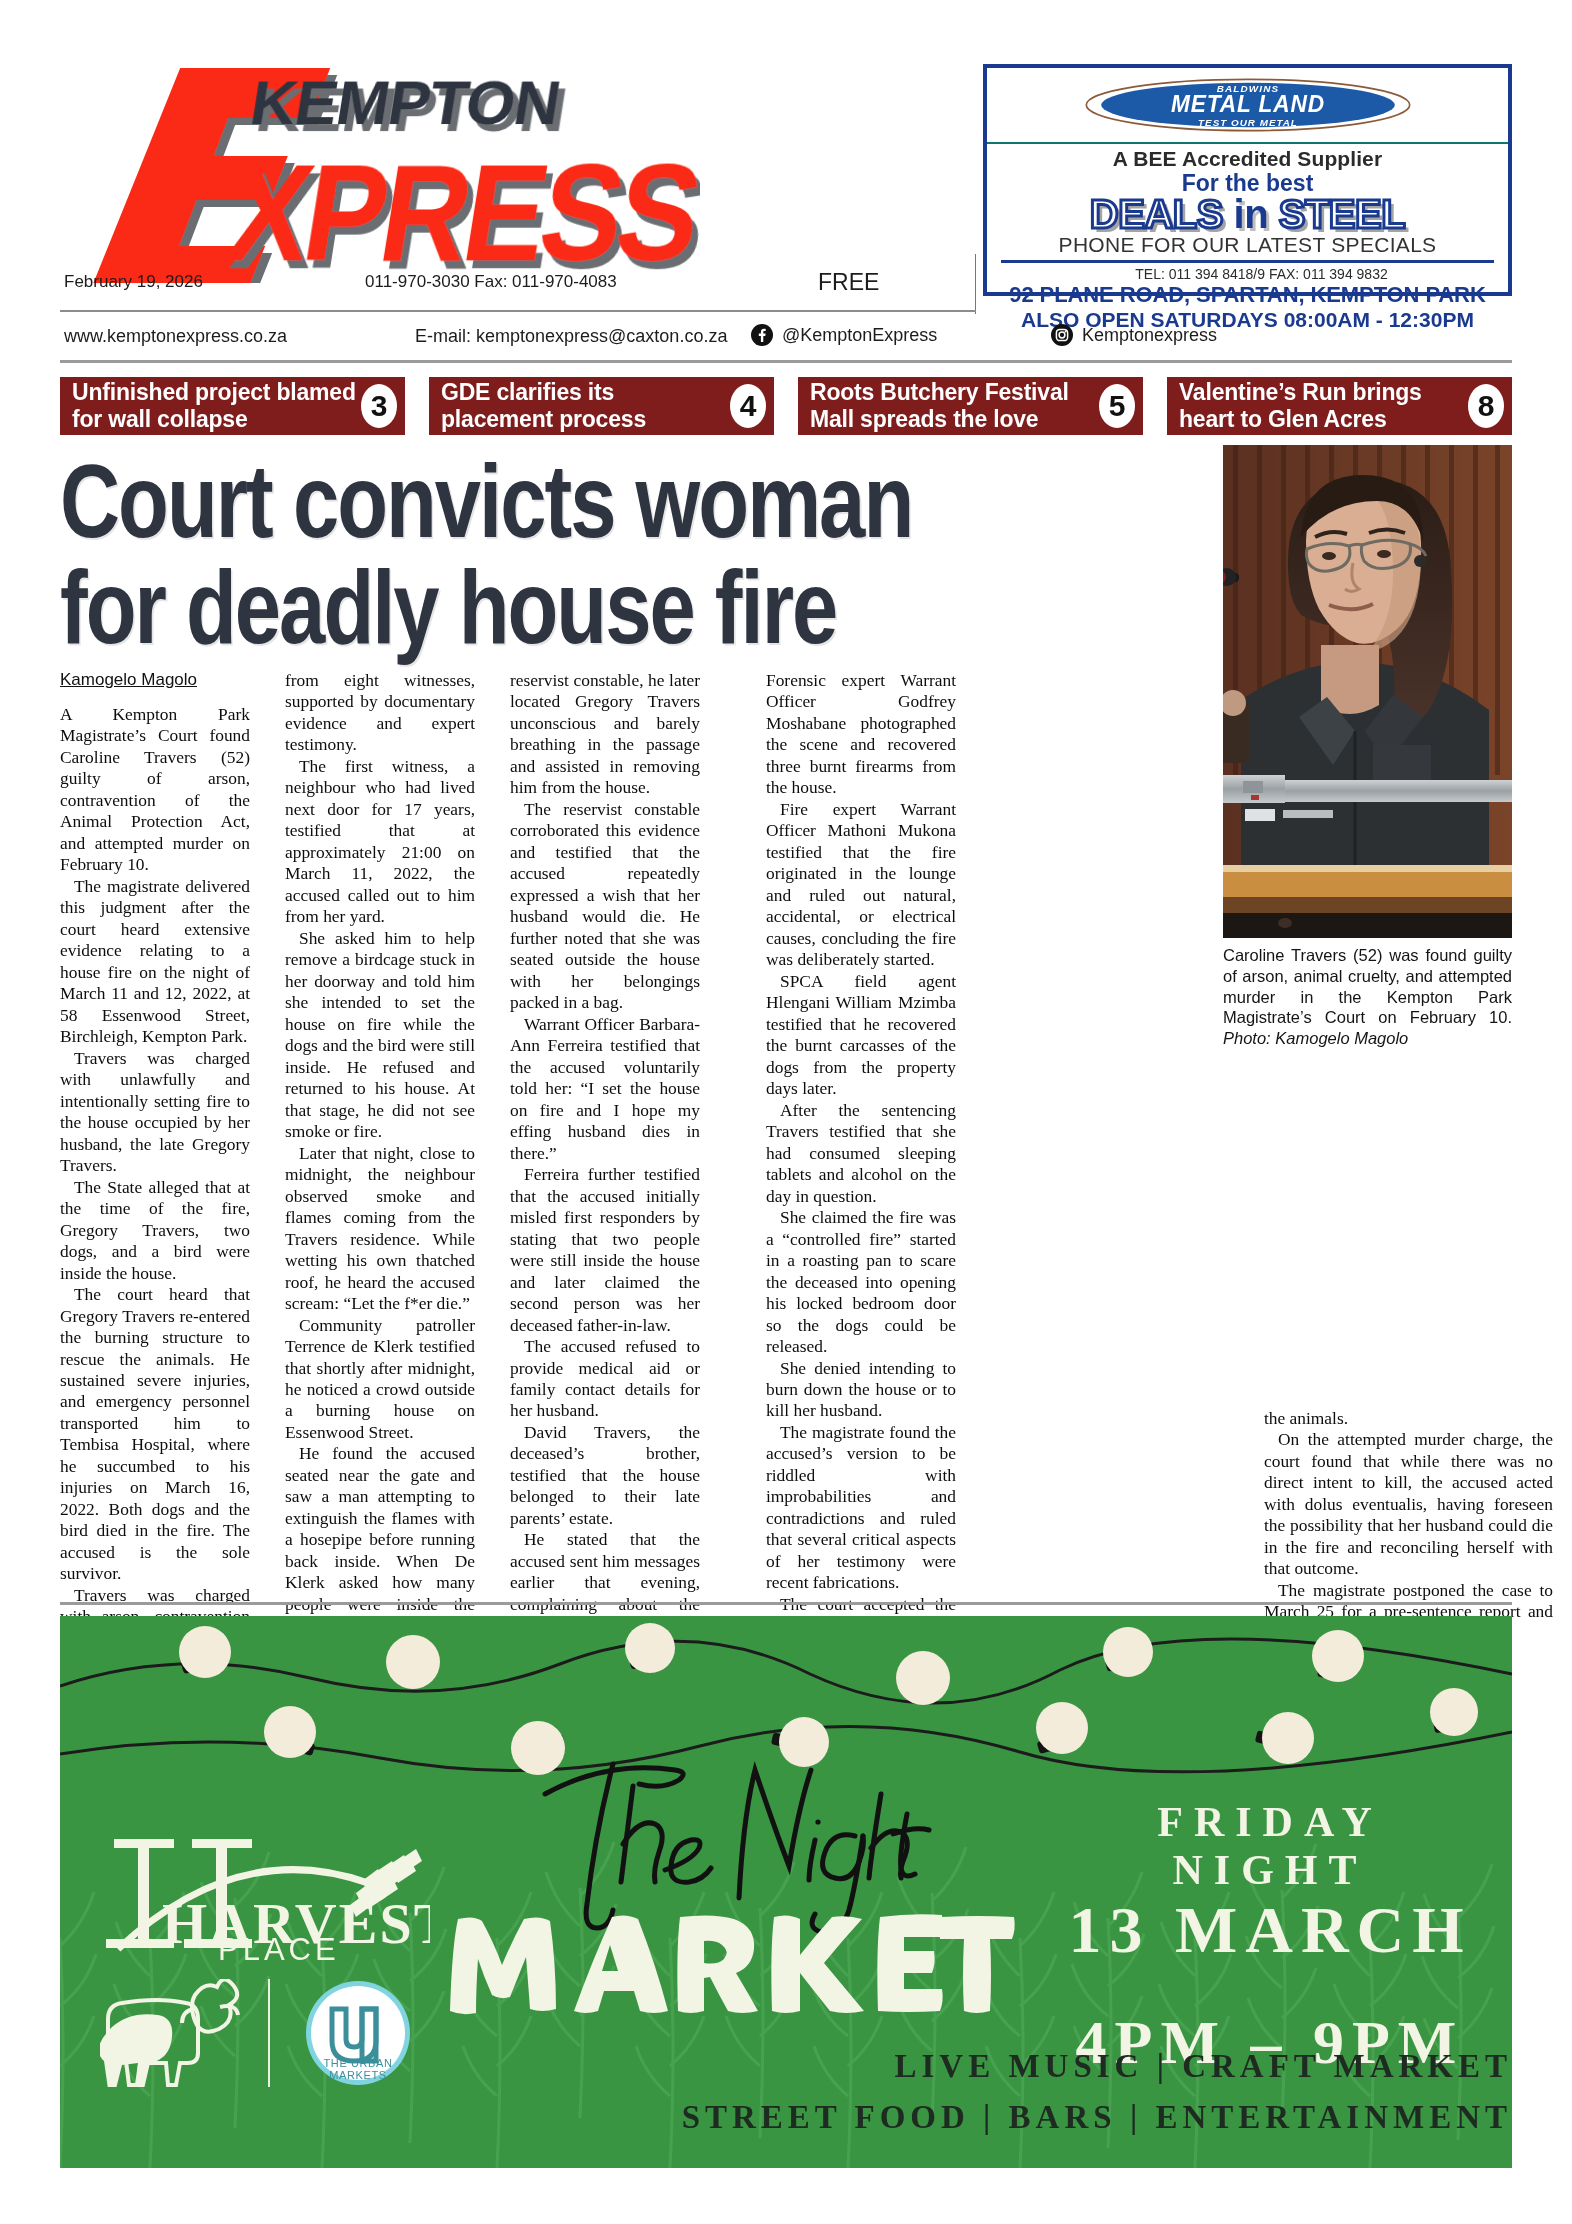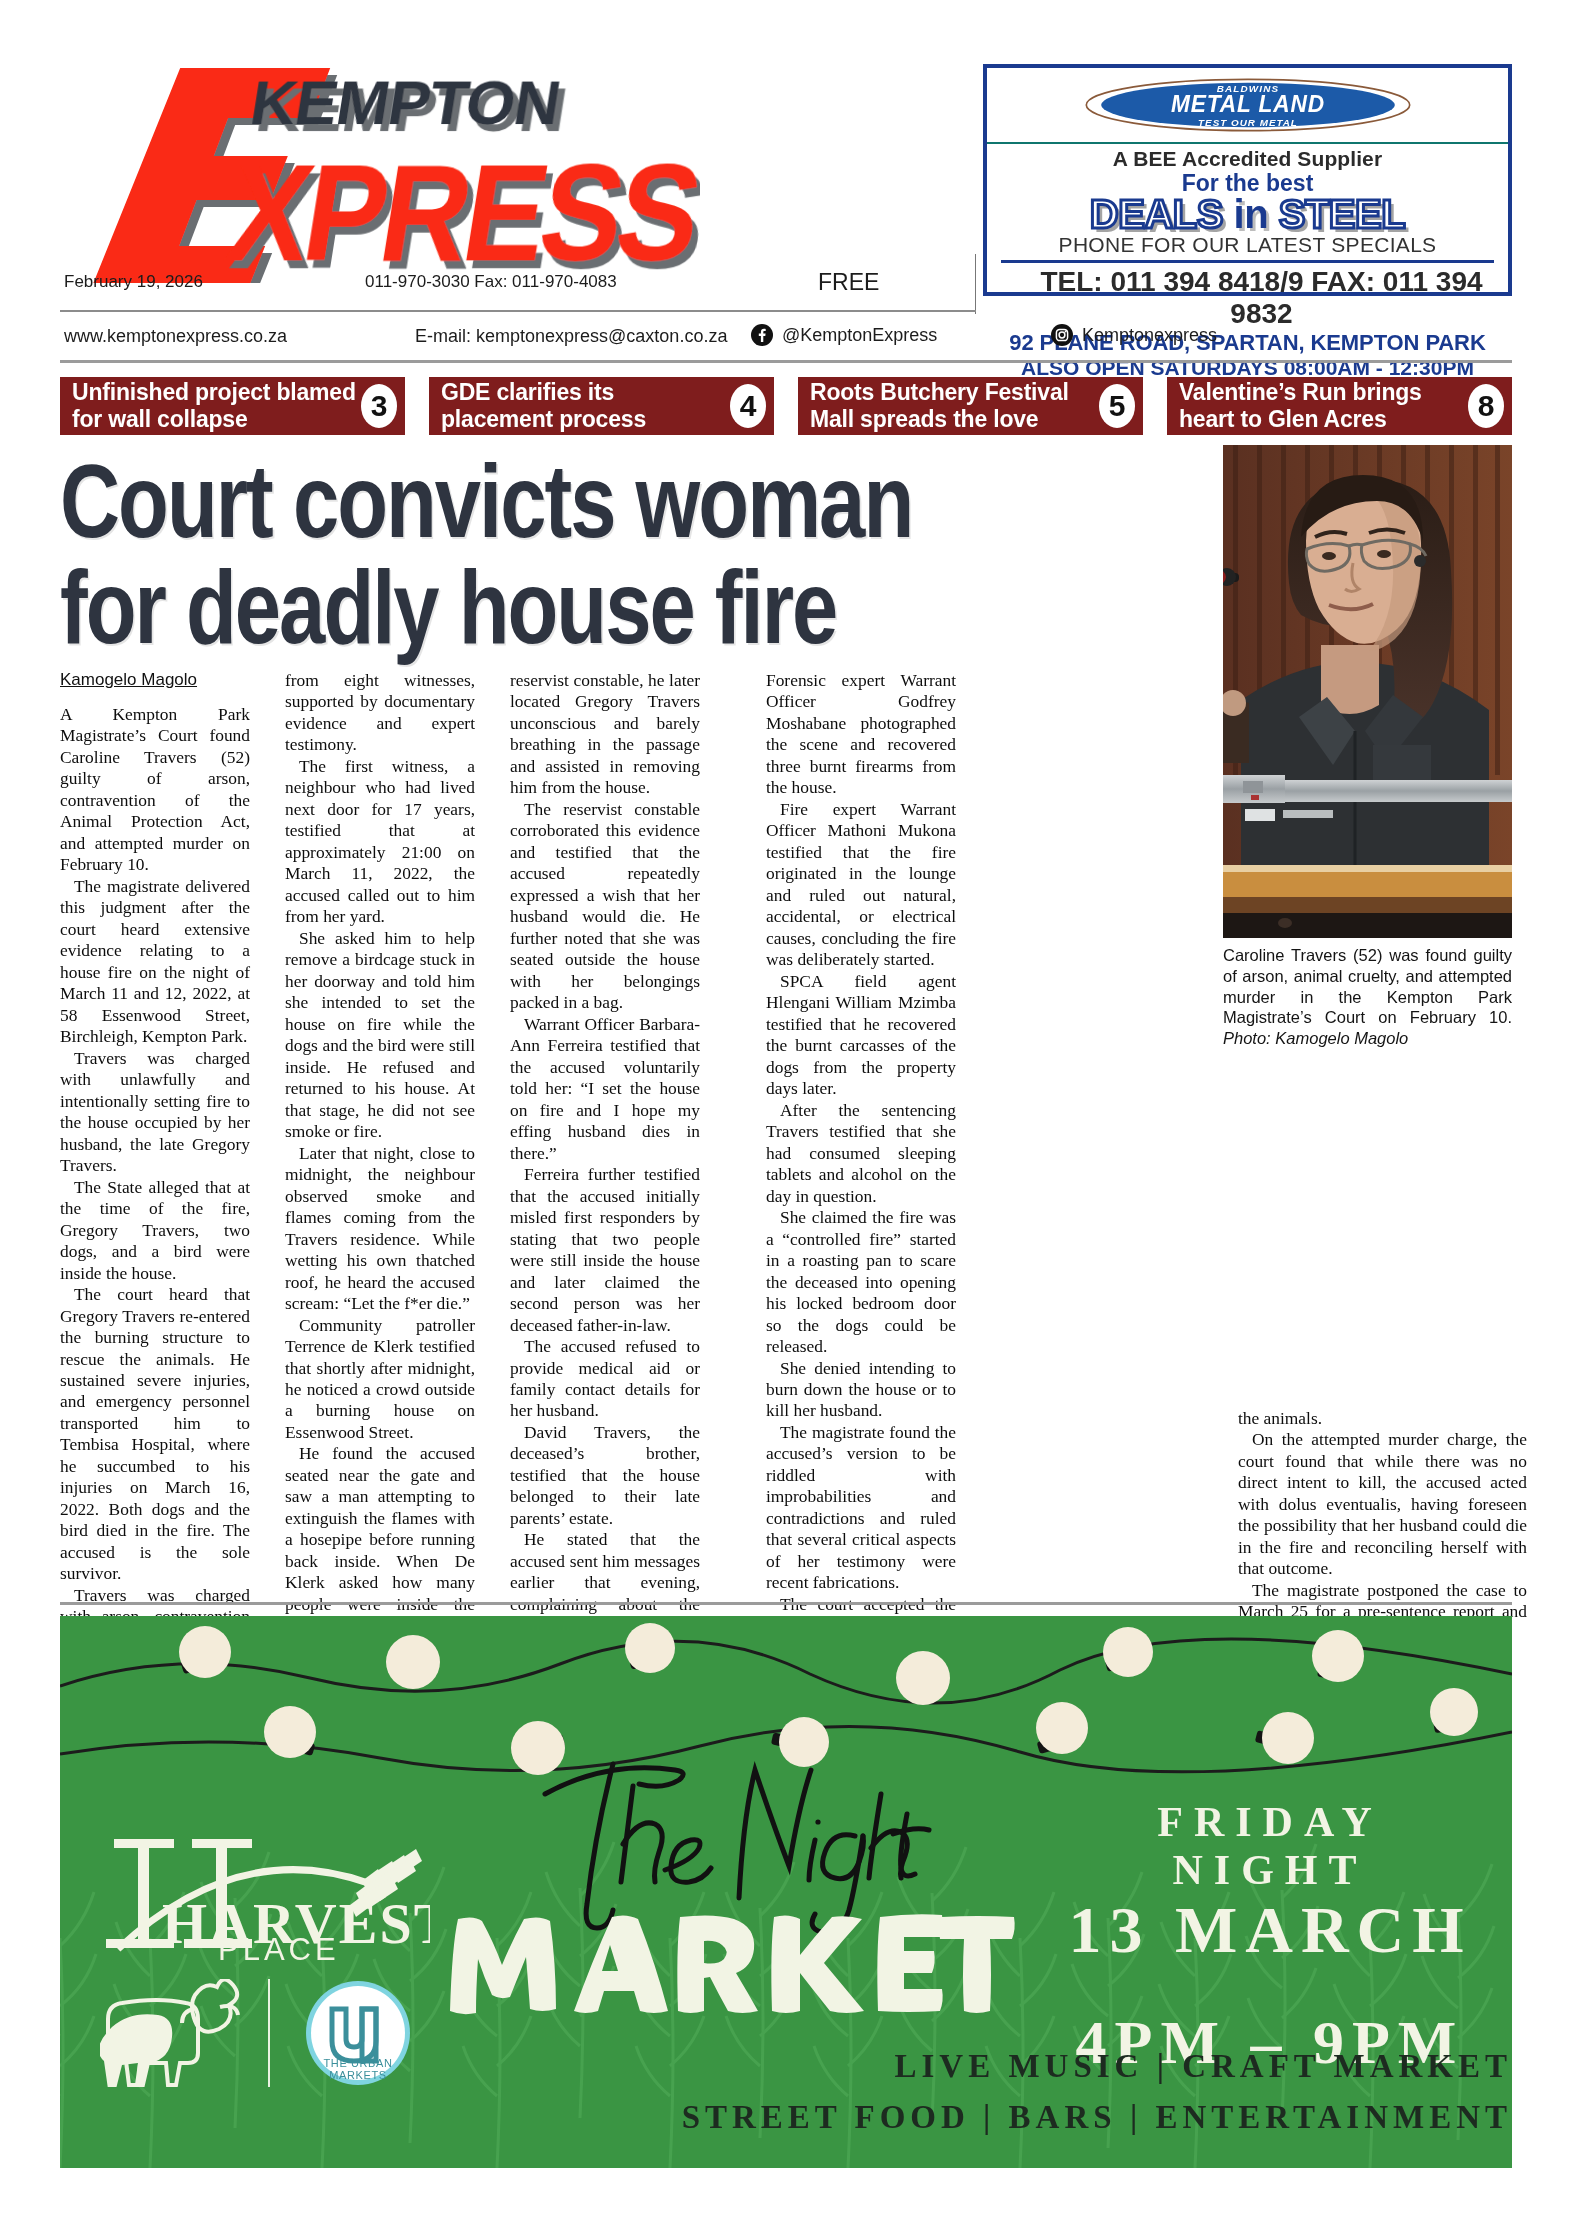--- a/index.html
+++ b/index.html
@@ -16,21 +16,21 @@
          border:4px solid #1a3a8f;background:#fff;box-sizing:border-box;}
   .ad-logo-wrap{height:74px;border-bottom:2px solid #0f766e;display:flex;align-items:center;justify-content:center;}
   .ad-body{padding:1px 0 0;text-align:center;}
   .bee{font-family:"Liberation Sans",sans-serif;font-weight:bold;font-size:21px;color:#2b2b2b;letter-spacing:.1px;margin-top:2px;}
   .forbest{font-family:"Liberation Sans",sans-serif;font-weight:bold;font-size:23px;color:#1a3a8f;line-height:1.05;}
   .deals{font-family:"Liberation Sans",sans-serif;font-weight:bold;font-size:40px;line-height:.98;letter-spacing:-.5px;
          color:#fff;-webkit-text-stroke:3px #1a3a8f;text-shadow:4px 4px 0 rgba(90,90,90,.55);}
   .deals .in{color:#1a3a8f;-webkit-text-stroke:0;text-shadow:3px 3px 0 rgba(90,90,90,.4);}
   .phonefor{font-family:"Liberation Sans",sans-serif;font-size:21px;color:#333;letter-spacing:.3px;margin-top:-1px;}
   .adrule{height:3px;background:#1a3a8f;margin:3px 14px 3px;}
-  .tel{font-family:"Liberation Sans",sans-serif;font-weight:bold;font-size:28px;color:#2b2b2b;padding-left:28px;}
+  .tel{font-family:"Liberation Sans",sans-serif;font-weight:normal;font-size:14px;color:#2b2b2b;padding-left:28px;}
   .addr{font-family:"Liberation Sans",sans-serif;font-weight:bold;font-size:22px;color:#1a3a8f;letter-spacing:-.1px;}
   .sat{font-family:"Liberation Sans",sans-serif;font-weight:bold;font-size:21px;color:#1a3a8f;}
 
   .infoline{position:absolute;left:0;top:224px;width:880px;height:34px;
             font-family:"Liberation Sans",sans-serif;font-size:17px;color:#1c1c1c;}
   .infoline .date{position:absolute;left:4px;top:0;}
   .infoline .tels{position:absolute;left:305px;top:0;}
   .infoline .free{position:absolute;left:758px;top:-3px;font-size:23px;}
   .vsep{position:absolute;left:915px;top:206px;width:1px;height:60px;background:#777;}
   .hr1{position:absolute;left:0;top:262px;width:916px;height:2px;background:#8c8c8c;}
@@ -71,21 +71,21 @@
           text-decoration:underline;margin-bottom:13px;}
   .col{position:absolute;top:0;width:190px;font-size:17.4px;line-height:1.235;
        color:#0d0d0d;text-align:justify;hyphens:auto;}
   .col p{margin:0;text-indent:14px;}
   .col p.first{text-indent:0;}
   .c1{left:0;}
   .c2{left:225px;}
   .c3{left:450px;}
   .c4{left:675px;margin-left:31px;}
   .c5{left:900px;width:190px;}
-  .c6{left:1178px;width:289px;top:738px;}
+  .c6{left:1204px;width:289px;top:738px;}
 
   
   .greenrule{position:absolute;left:60px;top:1602px;width:1452px;height:3px;background:#9b9b9b;}
   .greenad{position:absolute;left:60px;top:1616px;width:1452px;height:552px;background:#3a9543;overflow:hidden;}
   .greenad .veg{position:absolute;inset:0;}
   .greenad .lights{position:absolute;left:0;top:0;width:1452px;height:180px;}
   .hp{position:absolute;left:40px;top:215px;width:330px;}
   .cowrow{position:absolute;left:40px;top:352px;width:330px;height:130px;display:flex;align-items:center;}
   .cowsep{width:2px;height:108px;background:#eaf3e2;margin:0 34px 0 28px;}
   .nightscript{position:absolute;left:455px;top:132px;width:420px;height:190px;}

